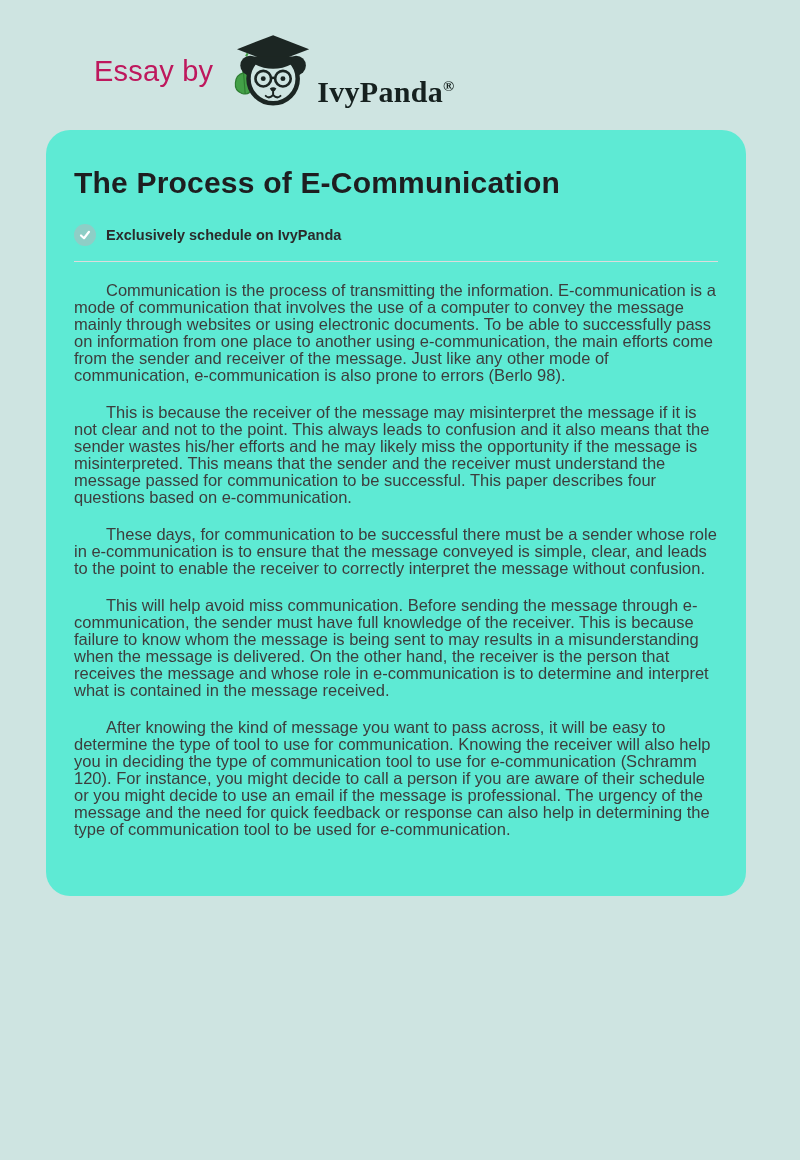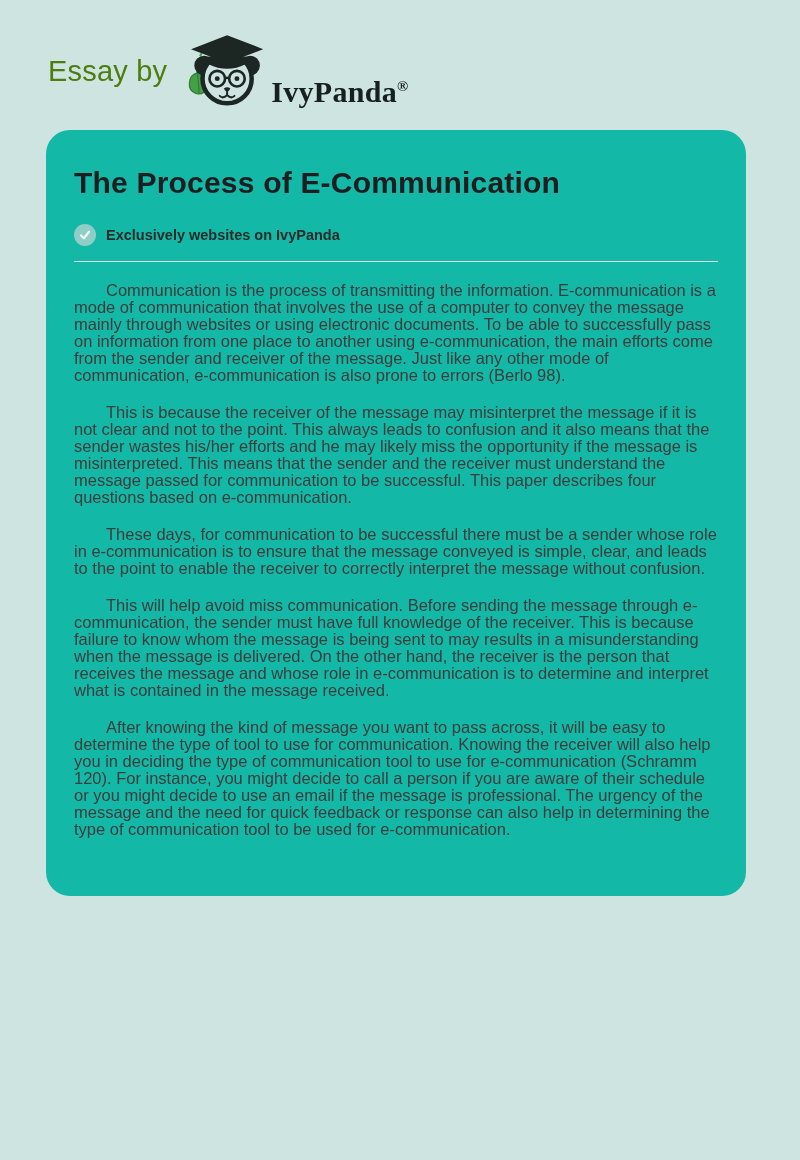--- a/index.html
+++ b/index.html
@@ -14,22 +14,23 @@
 
   
   .site-header {
     display: flex;
     align-items: center;
     padding: 30px 0 0 48px;
     height: 112px;
   }
   .essay-by {
     font-size: 29px;
-    color: #4d7c0f;
+    color: #be185d;
     letter-spacing: 0.2px;
+    margin-left: 46px;
   }
   .logo-lockup {
     display: flex;
     align-items: flex-end;
     cursor: pointer;
   }
   .panda-svg {
     width: 92px;
     height: 82px;
     margin: -6px 2px 0 10px;
@@ -48,21 +49,21 @@
     font-size: 15px;
     color: #16211f;
     vertical-align: super;
     line-height: 1;
   }
 
   
   .card {
     width: 700px;
     margin: 18px auto 0 46px;
-    background: #14b8a6;
+    background: #5eead4;
     border-radius: 24px;
     padding: 36px 28px 58px 28px;
   }
   .essay-title {
     font-size: 30px;
     font-weight: 700;
     color: #1e1e20;
     letter-spacing: 0.2px;
   }
   .badge-row {
@@ -136,21 +137,21 @@
 
 <main class="card">
   <h1 class="essay-title">The Process of E-Communication</h1>
 
   <div class="badge-row">
     <span class="badge-circle">
       <svg width="12" height="12" viewBox="0 0 12 12" aria-hidden="true">
         <polyline points="2,6.5 5,9.2 10,2.8" fill="none" stroke="#ffffff" stroke-width="2.2" stroke-linecap="round" stroke-linejoin="round"></polyline>
       </svg>
     </span>
-    <span class="badge-label">Exclusively websites on IvyPanda</span>
+    <span class="badge-label">Exclusively schedule on IvyPanda</span>
   </div>
 
   <hr class="divider">
 
   <article class="essay-body">
     <p>Communication is the process of transmitting the information. E-communication is a mode of communication that involves the use of a computer to convey the message mainly through websites or using electronic documents. To be able to successfully pass on information from one place to another using e-communication, the main efforts come from the sender and receiver of the message. Just like any other mode of communication, e-communication is also prone to errors (Berlo 98).</p>
     <p>This is because the receiver of the message may misinterpret the message if it is not clear and not to the point. This always leads to confusion and it also means that the sender wastes his/her efforts and he may likely miss the opportunity if the message is misinterpreted. This means that the sender and the receiver must understand the message passed for communication to be successful. This paper describes four questions based on e-communication.</p>
     <p>These days, for communication to be successful there must be a sender whose role in e-communication is to ensure that the message conveyed is simple, clear, and leads to the point to enable the receiver to correctly interpret the message without confusion.</p>
     <p>This will help avoid miss communication. Before sending the message through e-communication, the sender must have full knowledge of the receiver. This is because failure to know whom the message is being sent to may results in a misunderstanding when the message is delivered. On the other hand, the receiver is the person that receives the message and whose role in e-communication is to determine and interpret what is contained in the message received.</p>
     <p>After knowing the kind of message you want to pass across, it will be easy to determine the type of tool to use for communication. Knowing the receiver will also help you in deciding the type of communication tool to use for e-communication (Schramm 120). For instance, you might decide to call a person if you are aware of their schedule or you might decide to use an email if the message is professional. The urgency of the message and the need for quick feedback or response can also help in determining the type of communication tool to be used for e-communication.</p>

